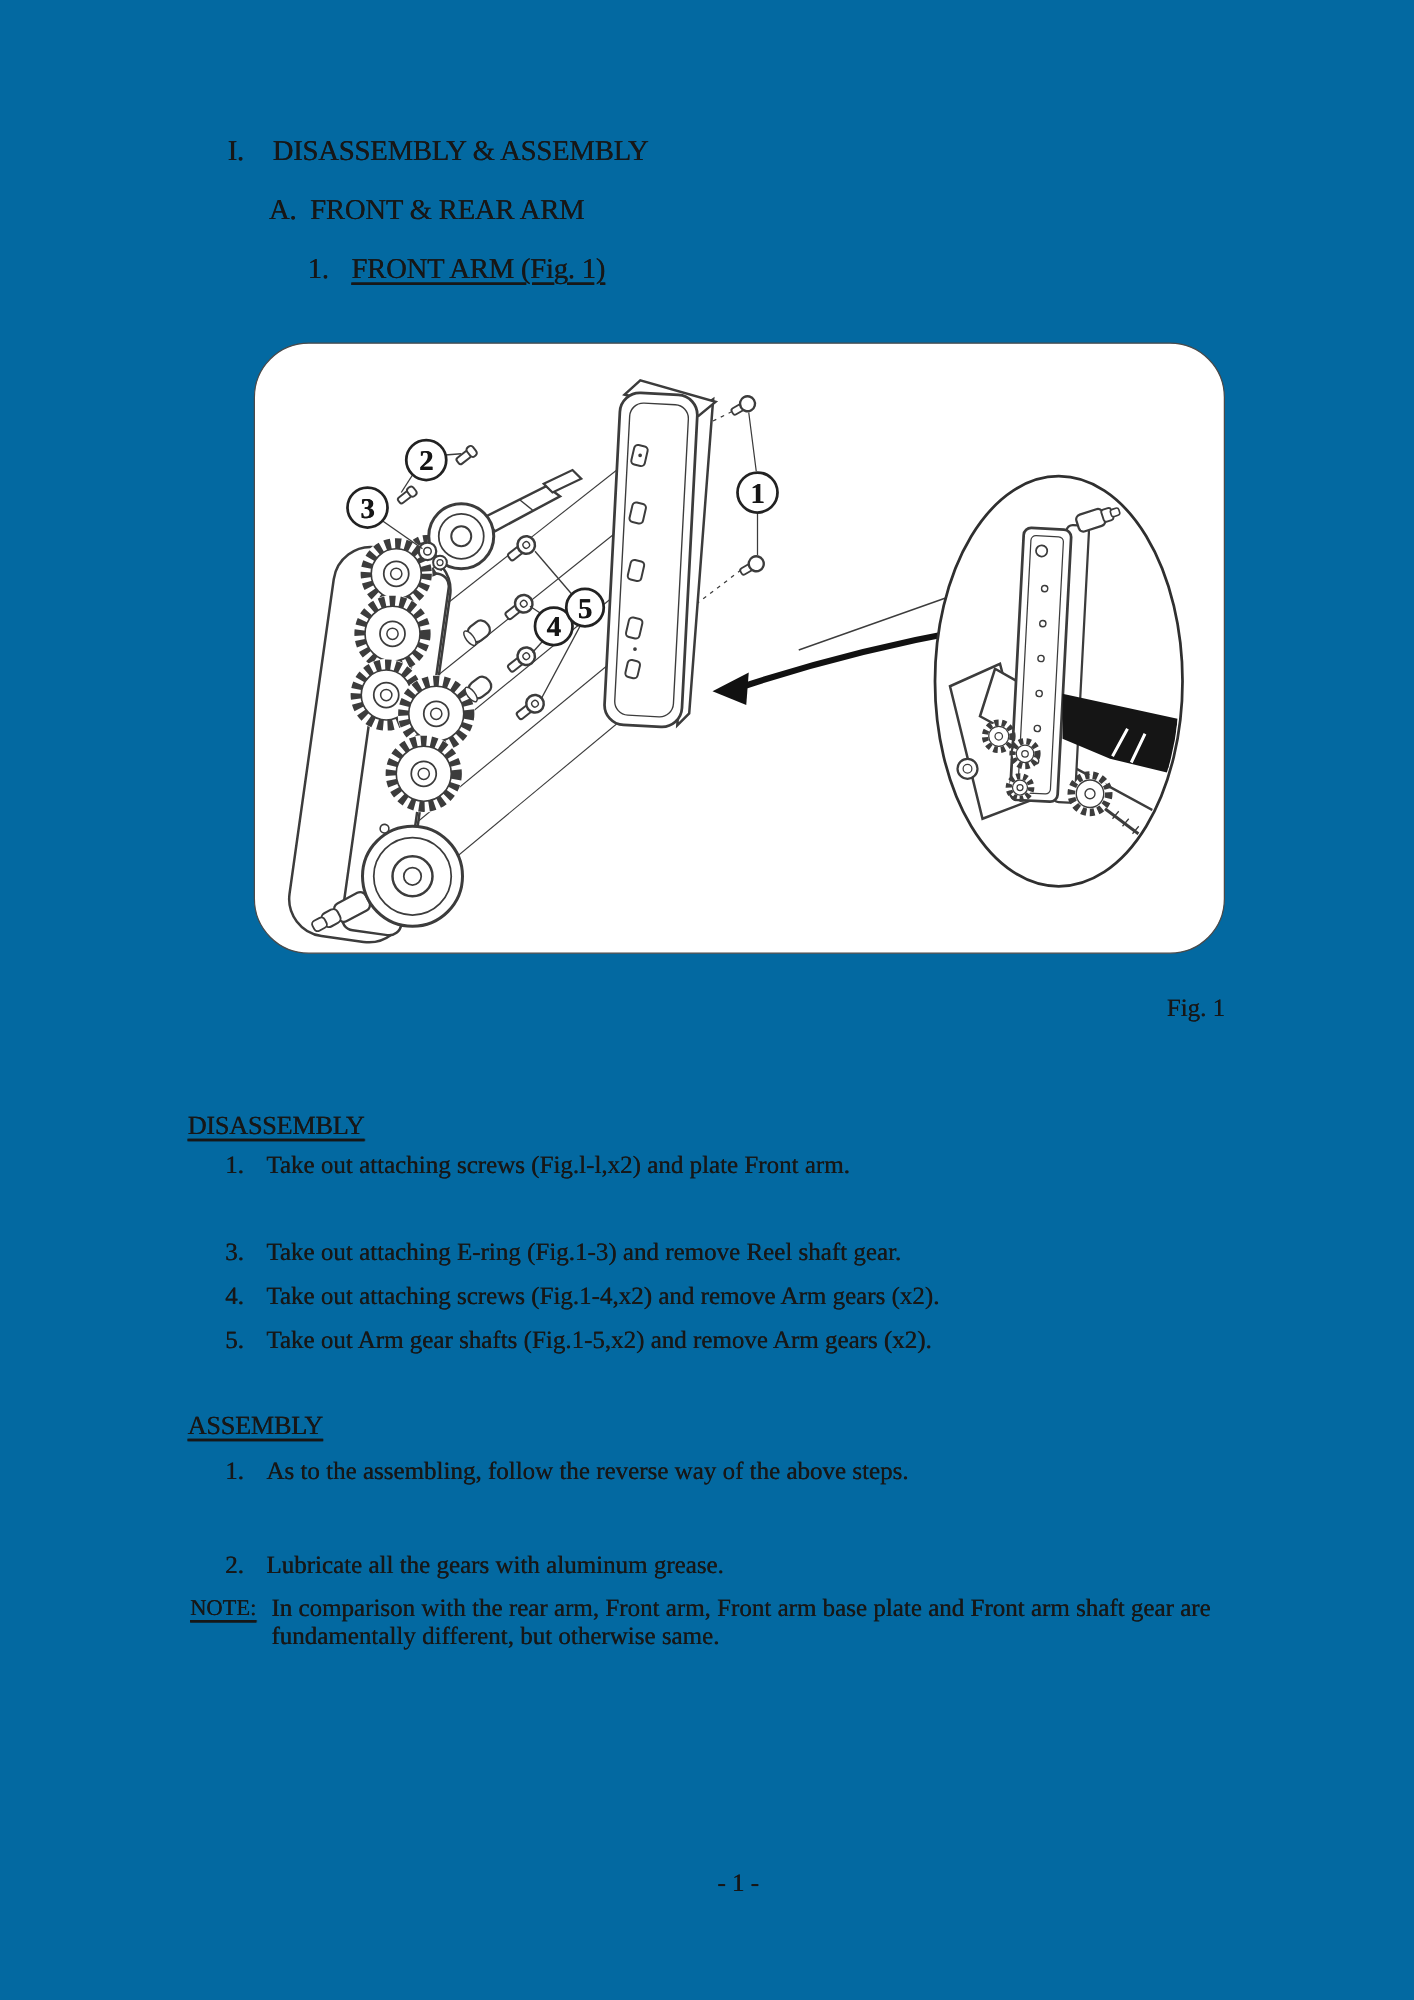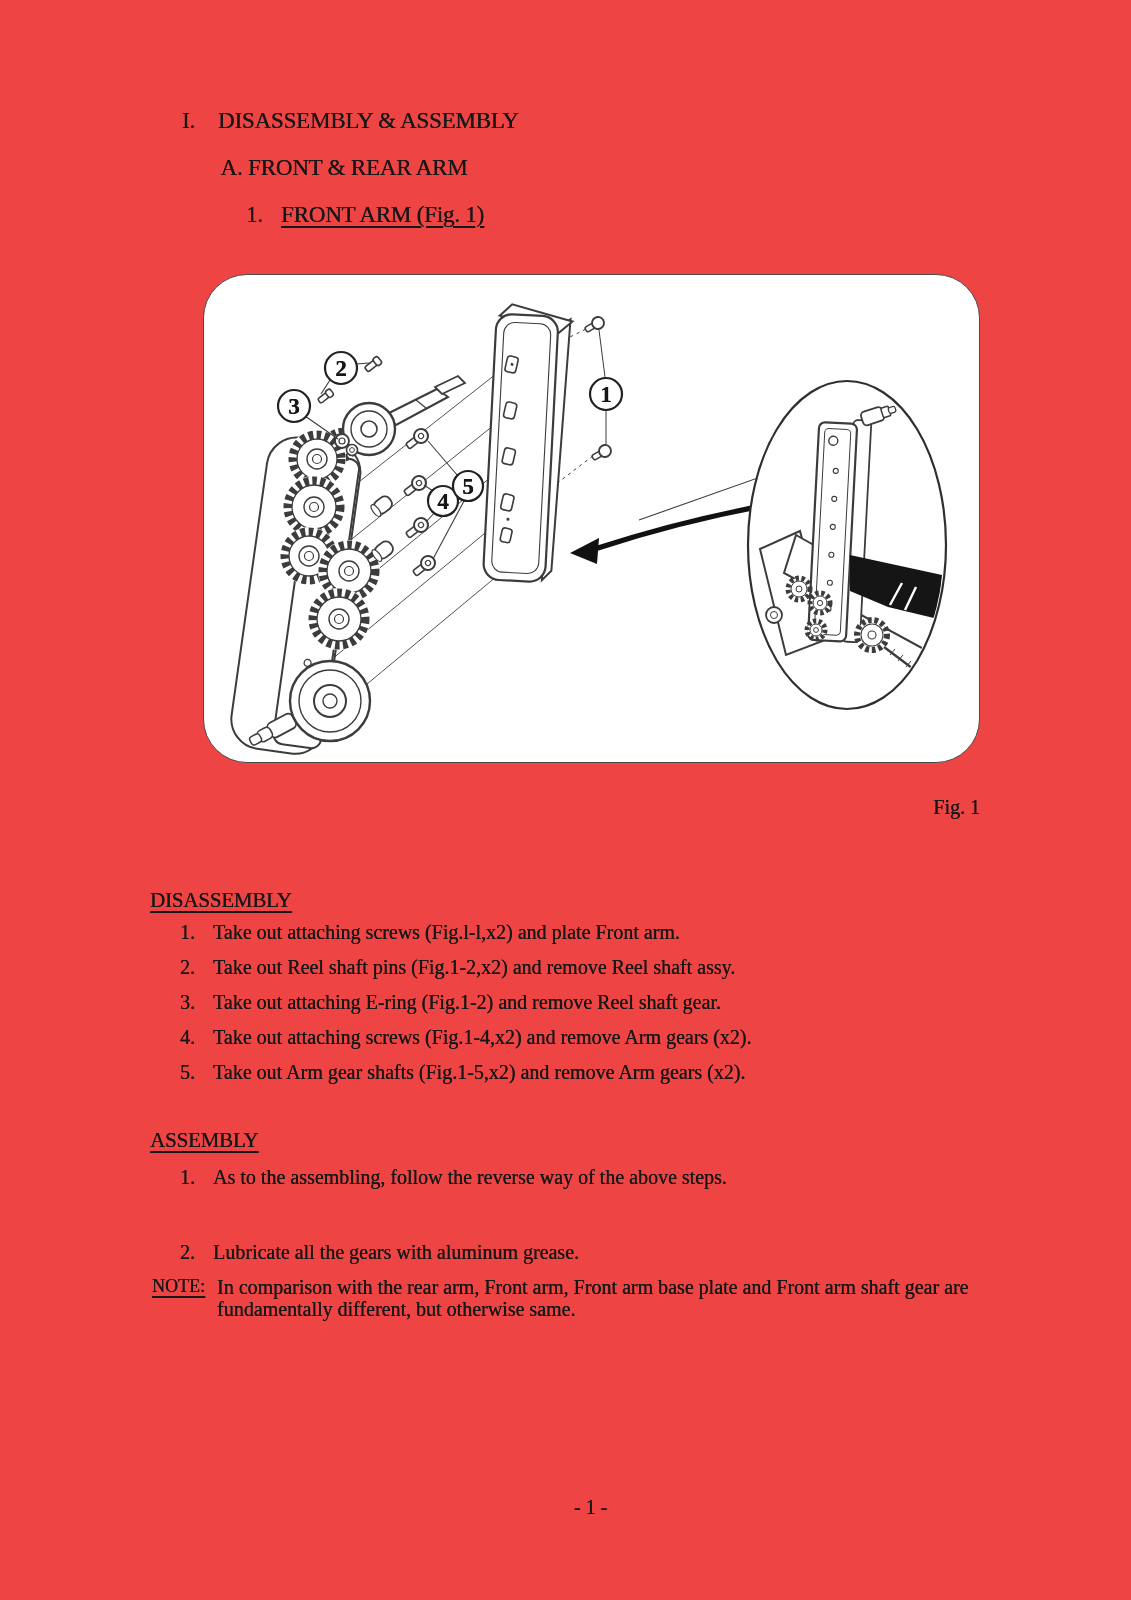--- a/index.html
+++ b/index.html
@@ -1,17 +1,17 @@
 <!DOCTYPE html>
 <html><head>
 <meta charset="utf-8">
 <style>
   html,body{margin:0;padding:0;background:#ffffff;}
   .page{
-    position:relative;width:1131px;height:1600px;background:#ef4444;overflow:hidden;
+    position:relative;width:1131px;height:1600px;background:#0369a1;overflow:hidden;
     font-family:"Liberation Serif","DejaVu Serif",serif;color:#171717;
     text-shadow:0.3px 0 0 currentColor;
   }
   .abs{position:absolute;white-space:nowrap;}
   .hrow{font-size:23px;letter-spacing:-0.2px;}
   .hnum{display:inline-block;}
   #h1 .hnum{width:36px;} #h2 .hnum{width:33px;} #h3 .hnum{width:35px;}
   .uline{text-decoration:underline;text-decoration-thickness:1.6px;text-underline-offset:4px;}
   .figbox{
     position:absolute;left:203px;top:274px;width:777px;height:489px;
@@ -30,21 +30,21 @@
   svg text{font-family:"Liberation Serif","DejaVu Serif",serif;font-weight:bold;}
 </style>
 </head>
 <body>
 
 <div class="page">
 
   <div class="abs hrow" id="h1" style="top:108px;left:182px;">
     <span class="hnum">I.</span><span>DISASSEMBLY &amp; ASSEMBLY</span>
   </div>
-  <div class="abs hrow" id="h2" style="top:155px;left:215px;text-align:center;">
+  <div class="abs hrow" id="h2" style="top:155px;left:215px;">
     <span class="hnum">A.</span><span>FRONT &amp; REAR ARM</span>
   </div>
   <div class="abs hrow" id="h3" style="top:202px;left:246px;">
     <span class="hnum">1.</span><span class="uline">FRONT ARM (Fig. 1)</span>
   </div>
 
   <div class="figbox">
     <svg width="777" height="489" viewBox="0 0 777 489">
 
       <g class="ln" stroke="#8a8a8a" stroke-width="0.9">
@@ -304,22 +304,21 @@
         <circle cx="266" cy="213" r="15" fill="#fff" stroke="#222" stroke-width="2.2"></circle>
         <text x="266" y="221" text-anchor="middle" font-size="23" fill="#161616">5</text>
       </g>
     </svg>
   </div>
 
   <div class="abs caption">Fig. 1</div>
 
   <div class="abs sect-title uline" style="top:888px;left:150px;">DISASSEMBLY</div>
   <div class="abs li" style="top:921px;left:180px;"><span class="num">1.</span><span>Take out attaching screws (Fig.l-l,x2) and plate Front arm.</span></div>
-  <div class="abs li" style="top:956px;left:180px;"><span class="num">2.</span><span>Take out Reel shaft pins (Fig.1-2,x2) and remove Reel shaft assy.</span></div>
-  <div class="abs li" style="top:991px;left:180px;"><span class="num">3.</span><span>Take out attaching E-ring (Fig.1-2) and remove Reel shaft gear.</span></div>
+  <div class="abs li" style="top:991px;left:180px;"><span class="num">3.</span><span>Take out attaching E-ring (Fig.1-3) and remove Reel shaft gear.</span></div>
   <div class="abs li" style="top:1026px;left:180px;"><span class="num">4.</span><span>Take out attaching screws (Fig.1-4,x2) and remove Arm gears (x2).</span></div>
   <div class="abs li" style="top:1061px;left:180px;"><span class="num">5.</span><span>Take out Arm gear shafts (Fig.1-5,x2) and remove Arm gears (x2).</span></div>
 
   <div class="abs sect-title uline" style="top:1128px;left:150px;">ASSEMBLY</div>
   <div class="abs li" style="top:1166px;left:180px;"><span class="num">1.</span><span>As to the assembling, follow the reverse way of the above steps.</span></div>
   <div class="abs li" style="top:1205px;left:180px;margin-top:36px;"><span class="num">2.</span><span>Lubricate all the gears with aluminum grease.</span></div>
 
   <div class="abs note">
     <span class="nlabel uline">NOTE:</span>
     <div class="ntext">In comparison with the rear arm, Front arm, Front arm base plate and Front arm shaft gear are fundamentally different, but otherwise same.</div>

